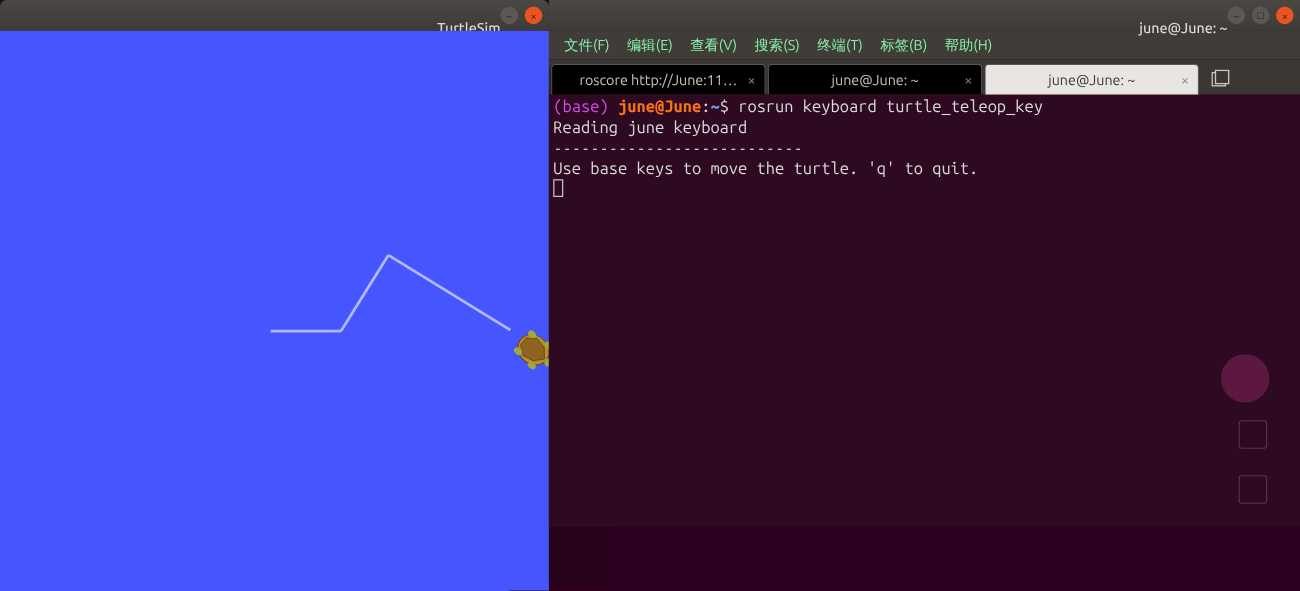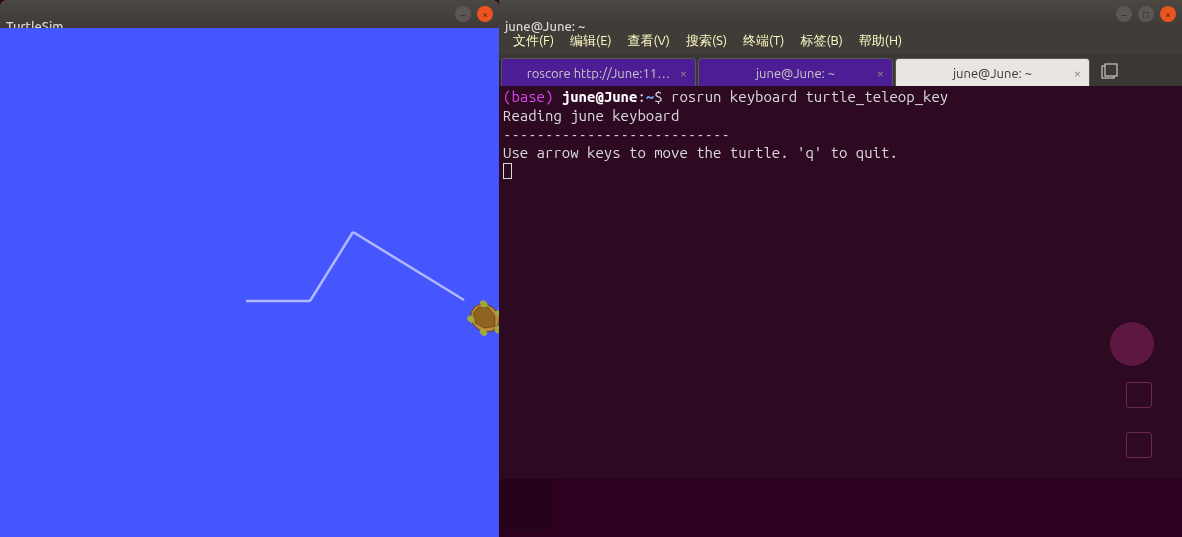--- a/index.html
+++ b/index.html
@@ -19,21 +19,21 @@
       height: 28px;
       background: linear-gradient(#4b4844, #3e3b37);
       display: flex;
       align-items: center;
       padding: 0 6px;
       color: #dcdad6;
       font-size: 13px;
       position: relative;
     }
     .titlebar.left { border-top-left-radius: 6px; border-top-right-radius: 6px; }
-    .titlebar .title-text { flex: 1; text-align: left; font-weight: 500; margin-top: 24px; }
+    .titlebar .title-text { flex: 1; text-align: right; font-weight: 500; margin-top: 24px; }
     .win-controls { display: flex; gap: 6px; align-items: center; }
     .win-btn {
       width: 16px; height: 16px; border-radius: 50%;
       display: flex; align-items: center; justify-content: center;
       font-size: 10px; cursor: pointer;
     }
     .win-btn.min { background: #5a5754; color: #222; }
     .win-btn.max { background: #5a5754; color: #222; }
     .win-btn.close { background: #e95420; color: #3a1a0c; }
 
@@ -52,36 +52,36 @@
     }
 
     
     .menubar {
       height: 26px;
       background: #403d39;
       display: flex;
       align-items: center;
       padding: 0 8px;
       gap: 4px;
-      color: #fef9c3;
+      color: #86efac;
       font-size: 13px;
     }
     .menu-item { padding: 2px 6px; cursor: pointer; }
 
     .tabbar {
       height: 32px;
       background: #3a3734;
       display: flex;
       align-items: flex-end;
       padding-left: 2px;
       gap: 0;
     }
     .tab {
       height: 28px;
-      background: #4c1d95;
+      background: #000000;
       color: #cac7c2;
       display: flex;
       align-items: center;
       padding: 0 10px;
       font-size: 13px;
       border-top-left-radius: 4px;
       border-top-right-radius: 4px;
       gap: 10px;
       min-width: 195px;
       justify-content: center;
@@ -112,21 +112,21 @@
       color: #d9d9d9;
       font-family: "Ubuntu Mono", "DejaVu Sans Mono", monospace;
       font-size: 15px;
       line-height: 1.25;
       padding: 2px 4px;
       white-space: pre;
       overflow: hidden;
       position: relative;
     }
     .prompt-base { color: #d946ef; }
-    .prompt-user { color: #ffffff; font-weight: bold; text-align: right; }
+    .prompt-user { color: #f97316; font-weight: bold; text-align: right; }
     .prompt-path { color: #6f9ee8; font-weight: bold; }
     .cursor {
       display: inline-block;
       width: 9px; height: 16px;
       border: 1px solid #d9d9d9;
     }
 
     
     .bg-filemgr {
       position: absolute;
@@ -236,21 +236,21 @@
       <svg width="18" height="18" viewBox="0 0 18 18">
         <rect x="1" y="3" width="12" height="12" fill="none" stroke="#cac7c2" stroke-width="1.2"></rect>
         <rect x="4" y="1" width="12" height="12" fill="#3a3734" stroke="#cac7c2" stroke-width="1.2"></rect>
       </svg>
     </div>
   </div>
 
   <div class="terminal-body"><span class="prompt-base">(base) </span><span class="prompt-user">june@June</span><span>:</span><span class="prompt-path">~</span><span>$ </span><span>rosrun keyboard turtle_teleop_key</span>
 <span>Reading june keyboard</span>
 <span>---------------------------</span>
-<span>Use arrow keys to move the turtle. 'q' to quit.</span>
+<span>Use base keys to move the turtle. 'q' to quit.</span>
 <span class="cursor"></span>
 
     <div class="bg-filemgr">
       <div class="bg-avatar"></div>
       <div class="bg-icon" style="right:30px; top:210px"></div>
       <div class="bg-icon" style="right:30px; top:260px"></div>
       <div class="bg-folder" style="right:110px; top:320px"></div>
       <div class="bg-folder-label" style="right:106px; top:360px">bhj-plugins</div>
       <div class="bg-folder" style="right:30px; top:320px"></div>
       <div class="bg-folder-label" style="right:26px; top:360px">binfind.d</div>

